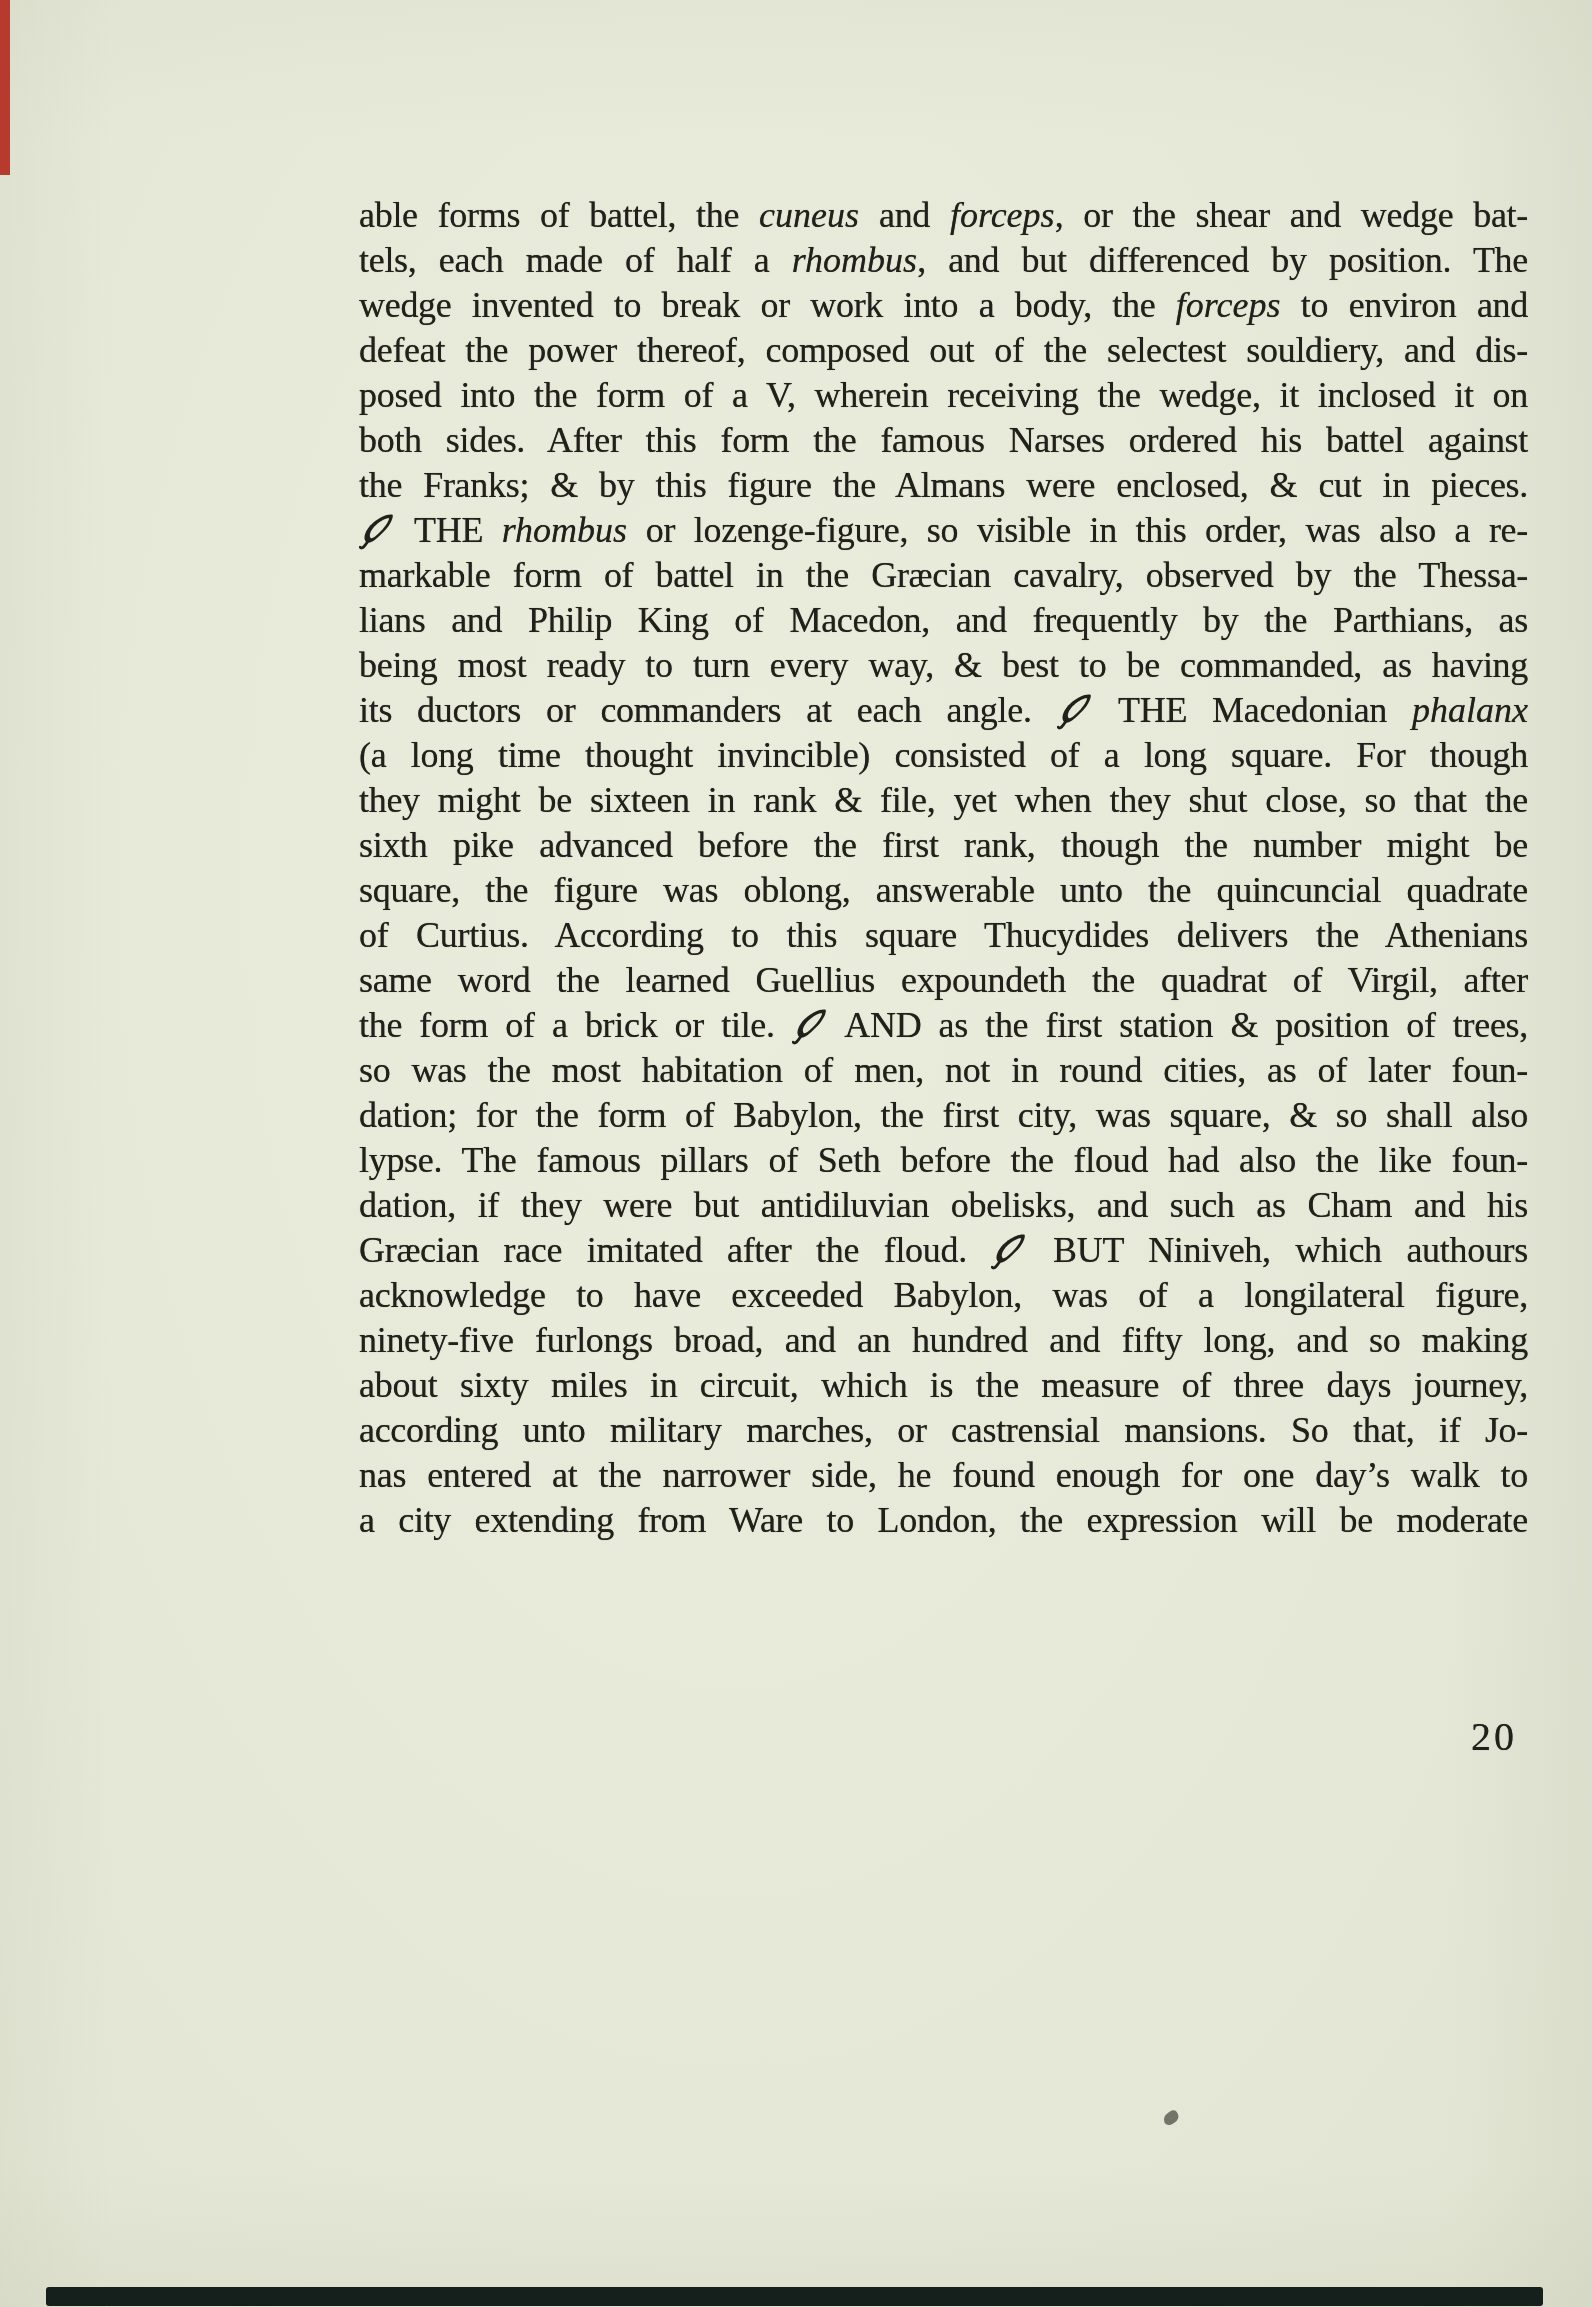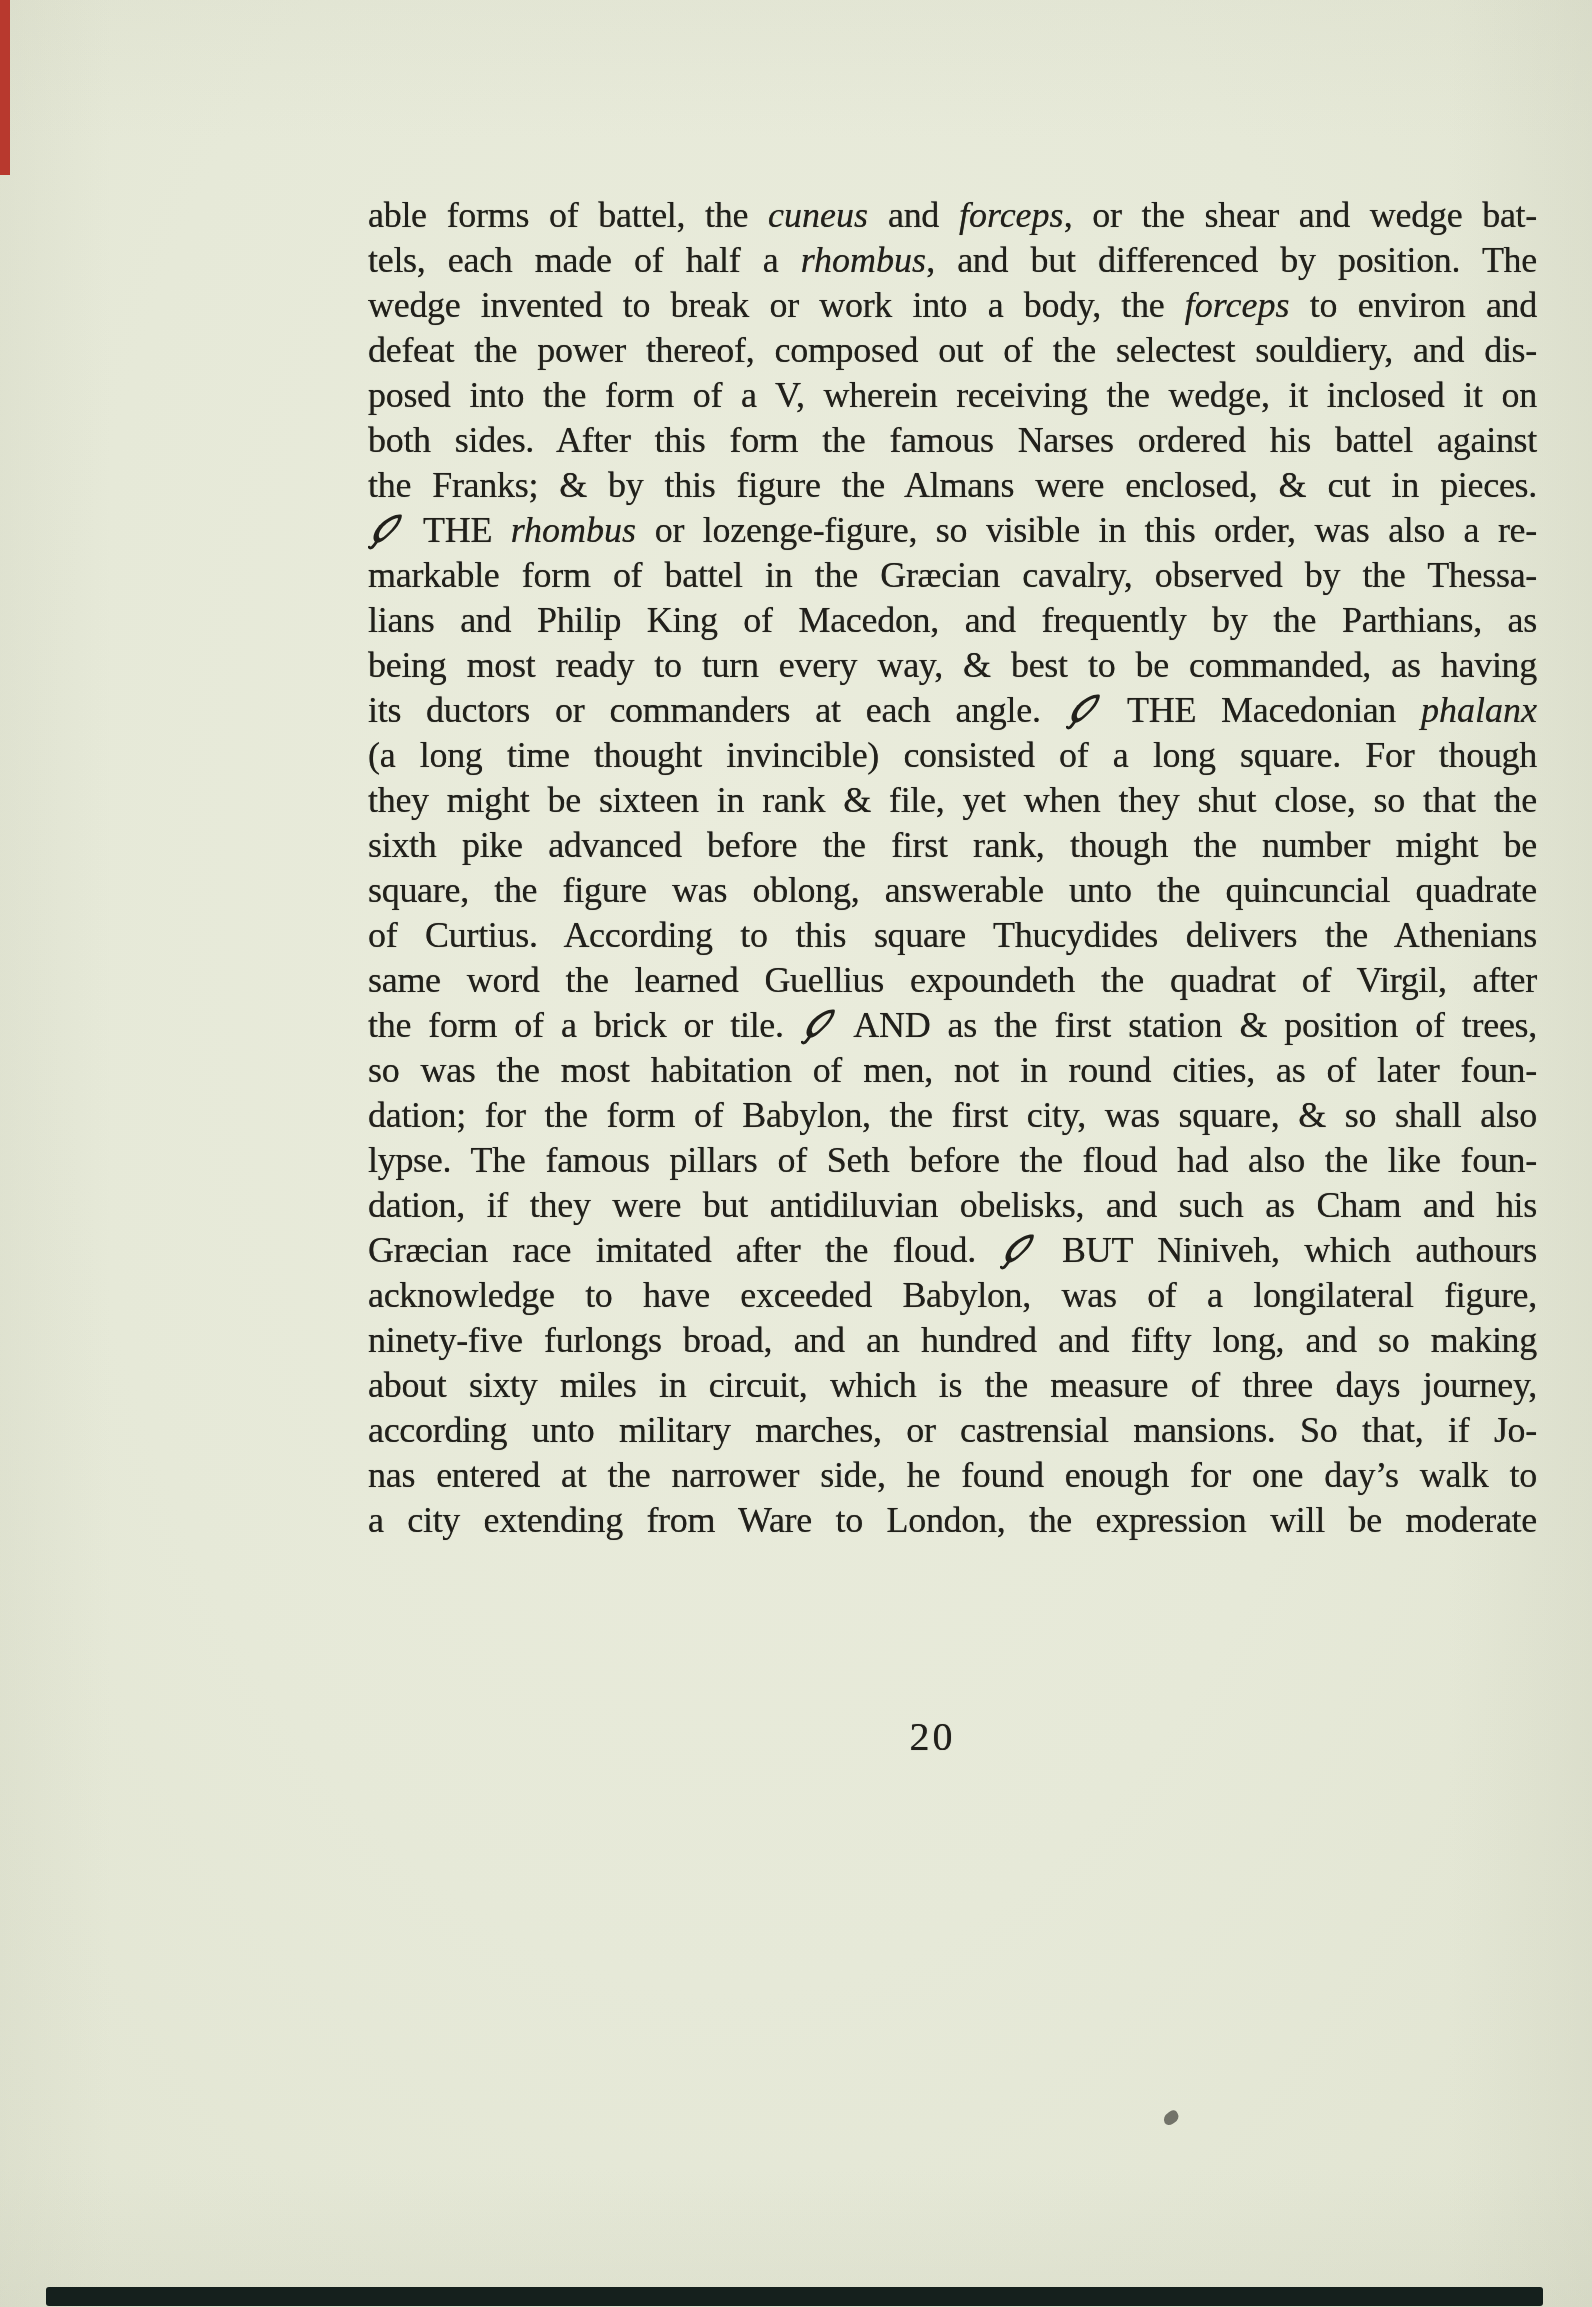--- a/index.html
+++ b/index.html
@@ -15,21 +15,21 @@
     background:radial-gradient(ellipse at 46% 38%, #eaecdc 0%, #e6e9d8 55%, #e1e4d1 100%);
   }
   .page-shading{
     position:absolute;inset:0;pointer-events:none;
     background:
       linear-gradient(90deg, rgba(200,203,183,.22) 0%, rgba(200,203,183,0) 7%, rgba(200,203,183,0) 91%, rgba(196,199,179,.25) 100%),
       linear-gradient(0deg, rgba(198,201,181,.22) 0%, rgba(198,201,181,0) 6%, rgba(198,201,181,0) 94%, rgba(208,211,191,.18) 100%);
   }
   .text-block{
     position:absolute;
-    left:368px; top:193px; width:1169px;
+    left:359px; top:193px; width:1169px;
     color:#21201b;
   }
   .line{
     height:45px;
     line-height:45px;
     font-size:36px;
     text-align:justify;
     text-align-last:justify;
     overflow:visible;
     text-shadow:0 0 0.7px rgba(33,32,27,.75);
@@ -37,21 +37,21 @@
   }
   .line i{font-style:italic;letter-spacing:0;}
   .fleuron{
     display:inline-block;
     width:37px;height:42px;
     vertical-align:-9.6px;
   }
   .page-number{
     position:absolute;
     left:348px; top:1713px; width:1169px;
-    text-align:center;
+    text-align:right;
     font-size:40px; line-height:48px;
     letter-spacing:3px;
     color:#21201b;
     text-shadow:0 0 0.7px rgba(33,32,27,.7);
   }
   .left-red-strip{
     position:absolute;left:0;top:0;width:9.6px;height:175px;
   }
   .bottom-dark-bar{
     position:absolute;left:46px;top:2287px;width:1497px;height:19px;

